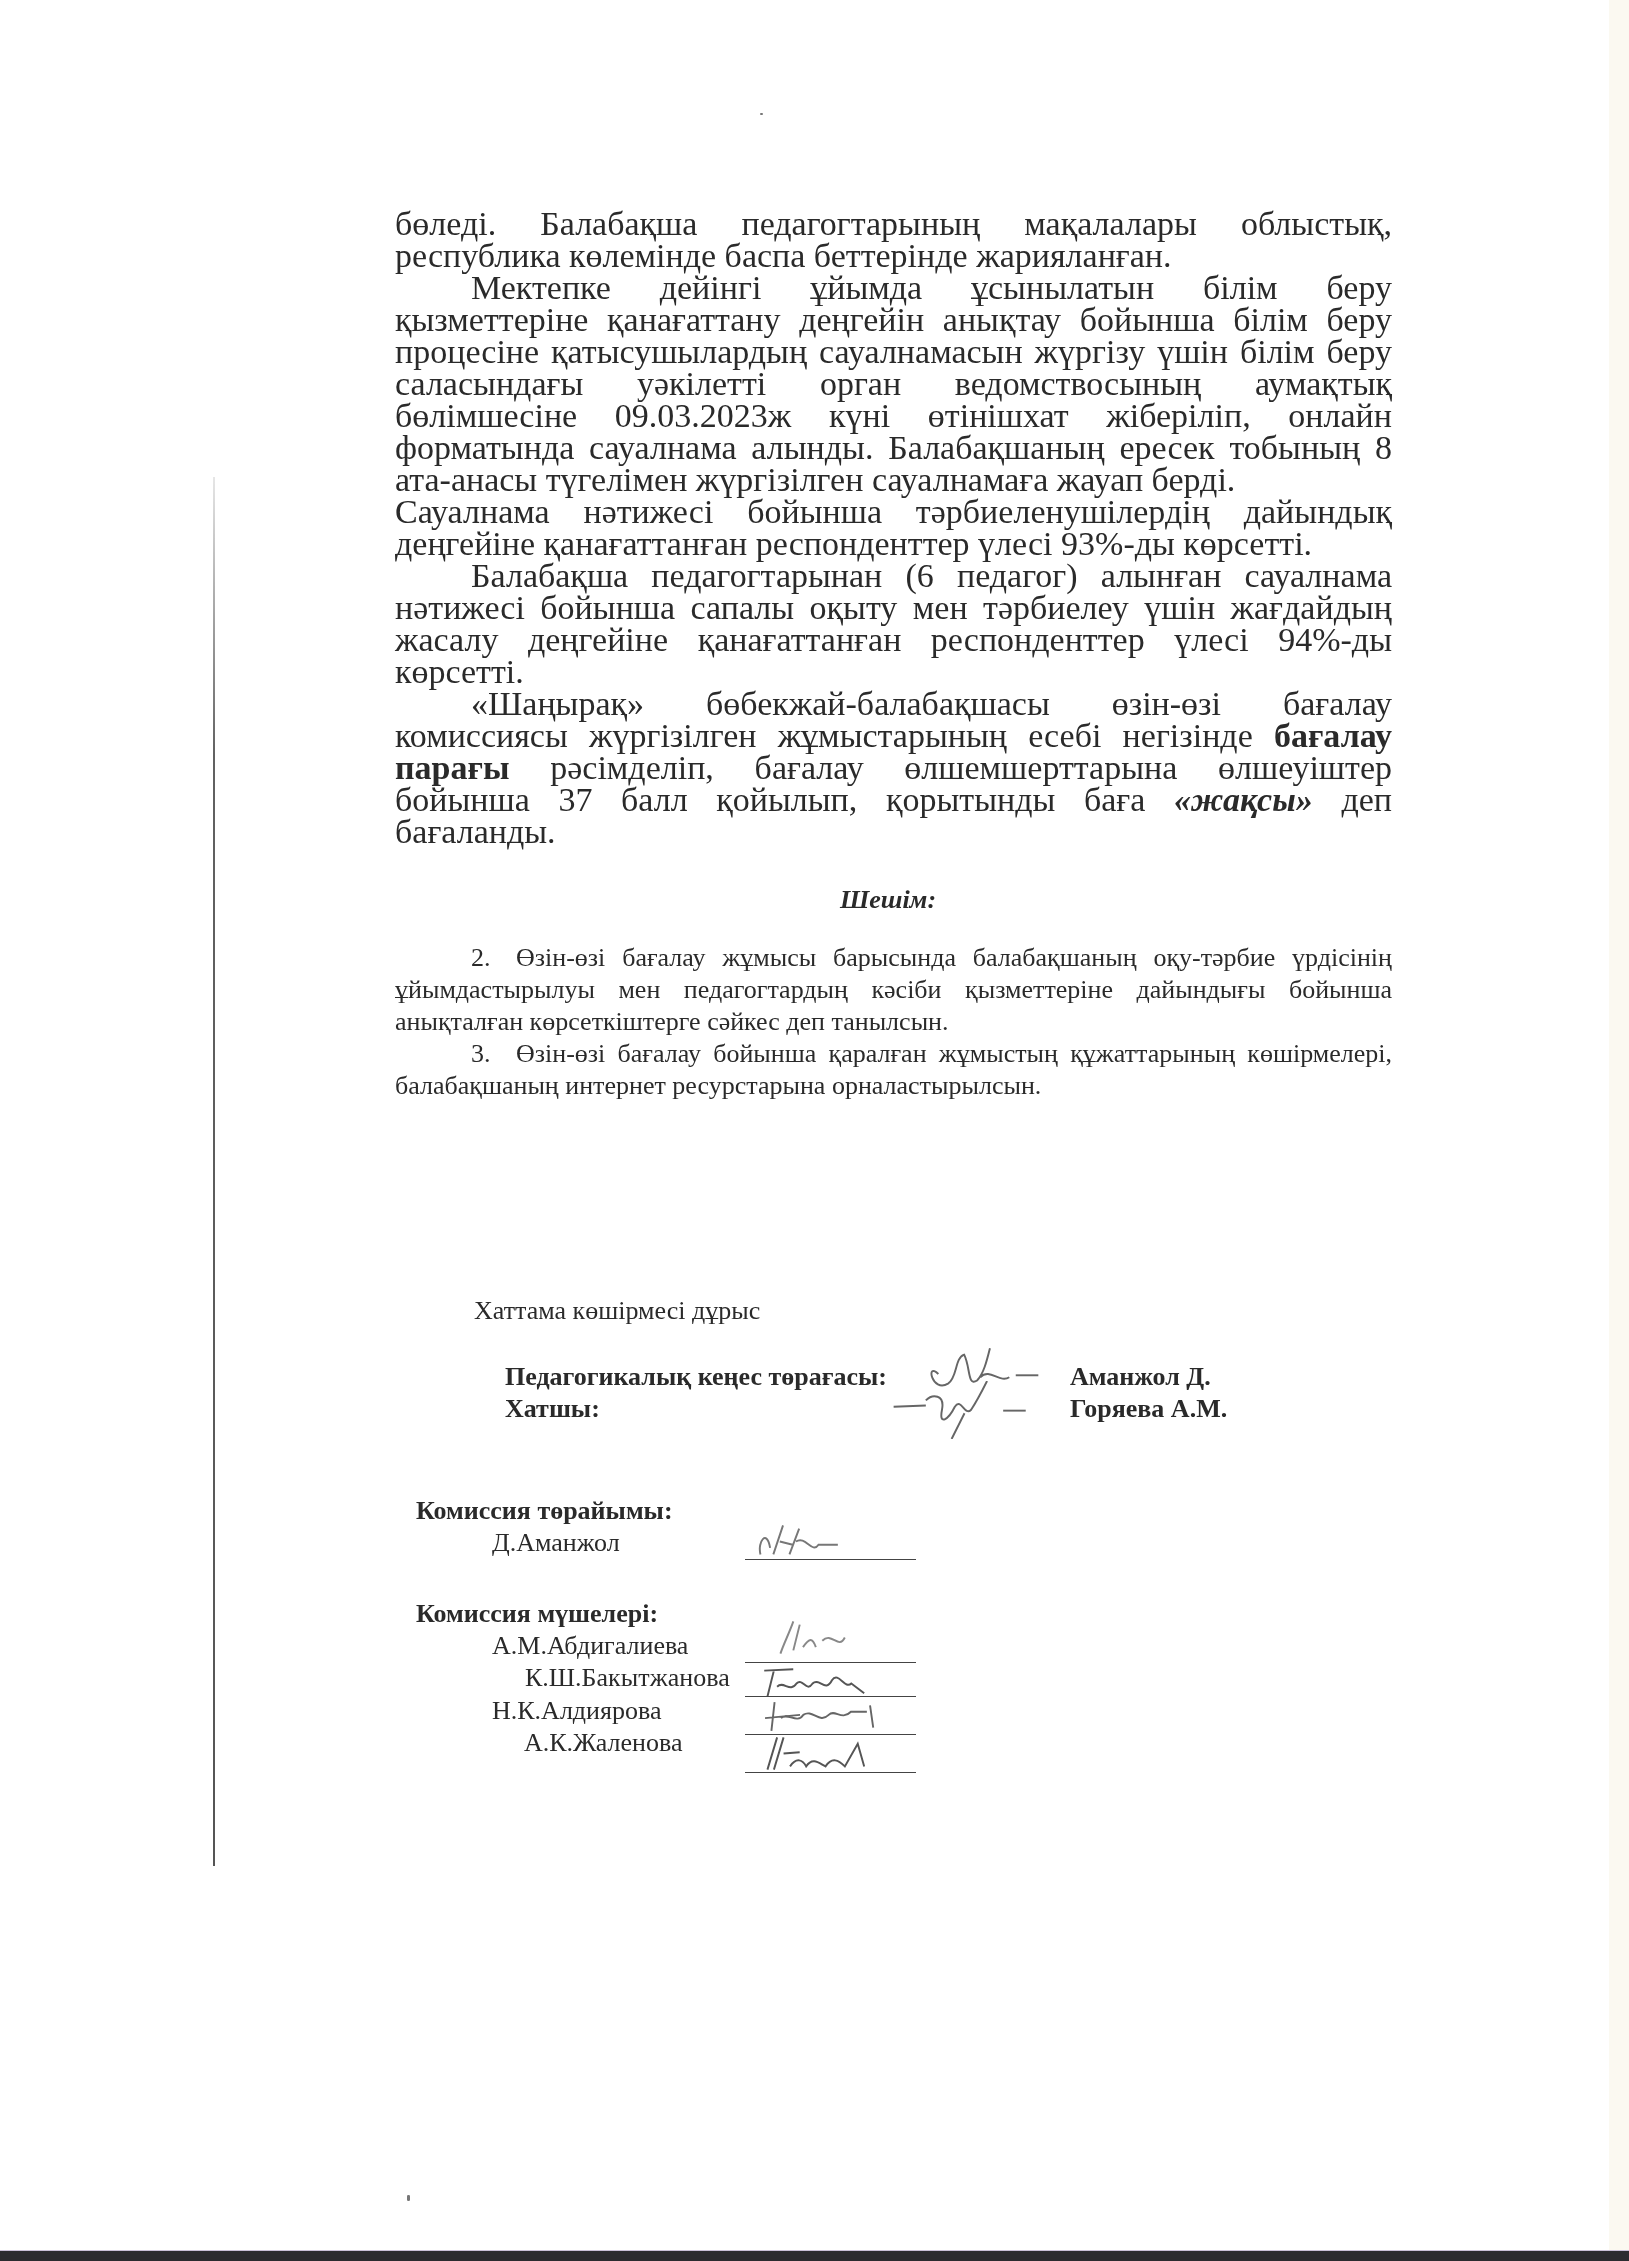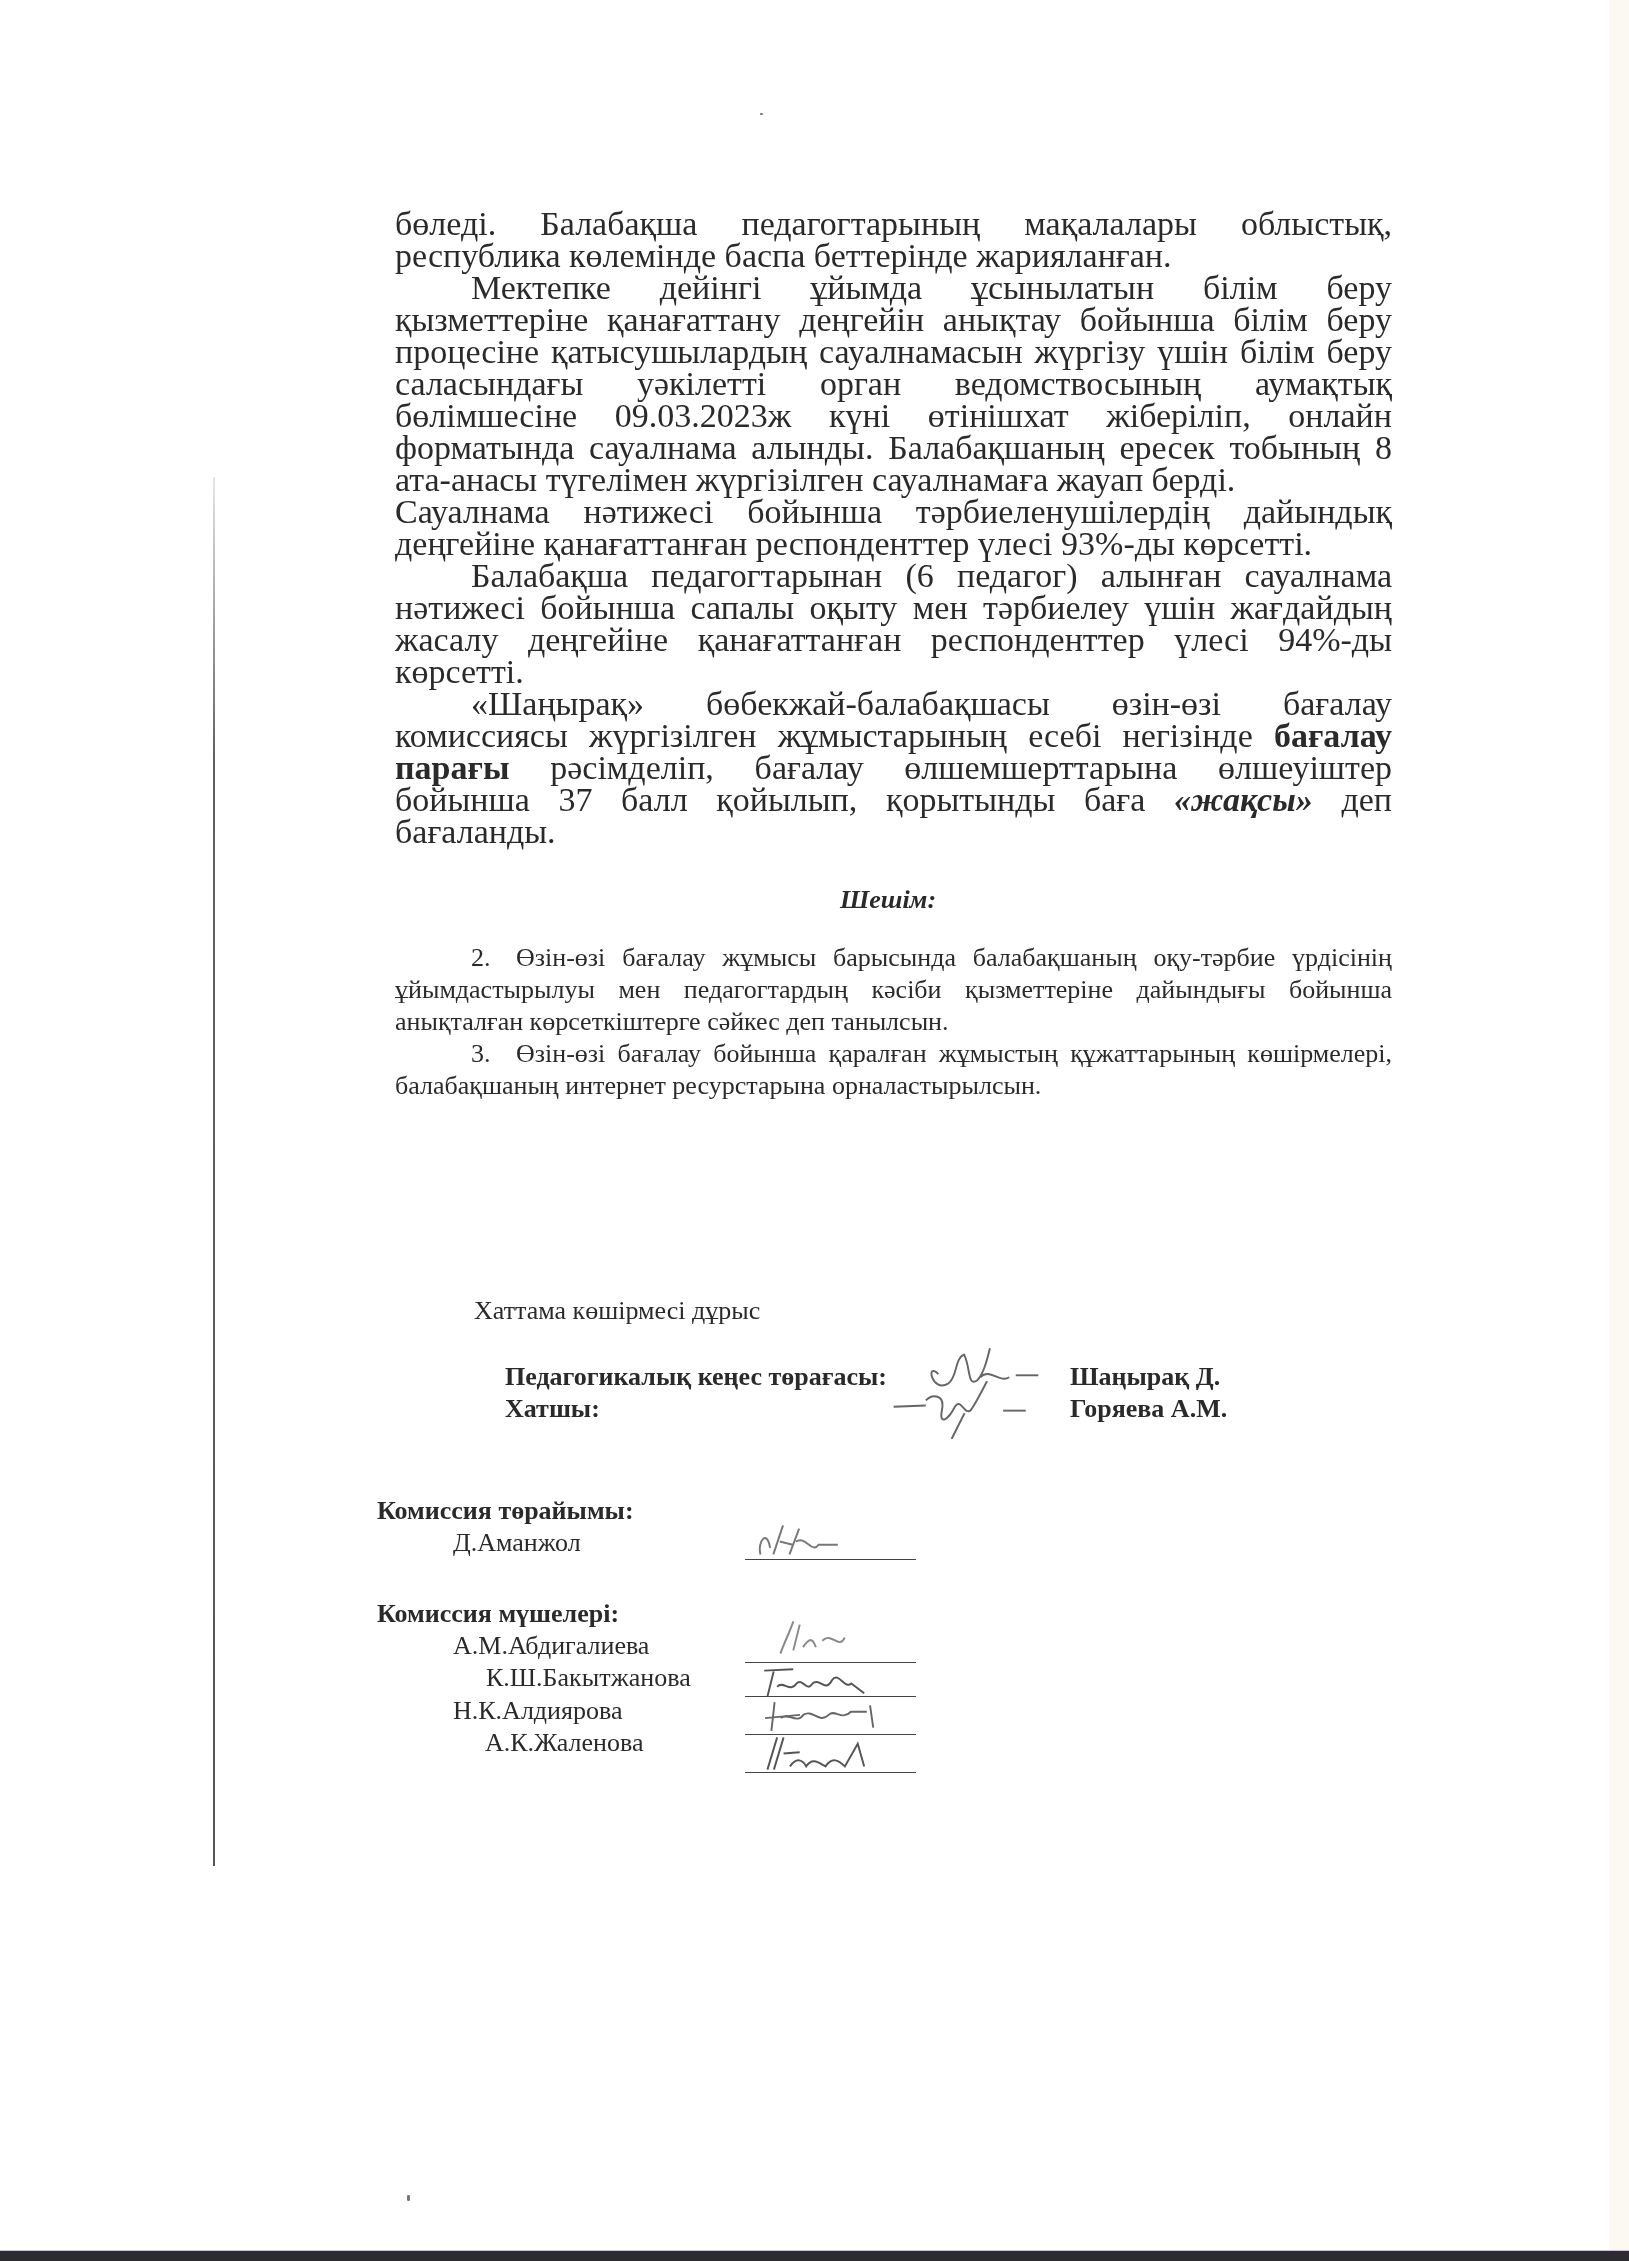--- a/index.html
+++ b/index.html
@@ -27,21 +27,21 @@
   .decision .item { margin: 0; text-align: justify; text-indent: 76px; }
   .decision .num { display: inline-block; width: 45px; text-indent: 0; }
 
   .copy-note { position: absolute; left: 474px; top: 1296px; font-size: 26px; }
 
   .sig-row { position: absolute; left: 474px; font-size: 26px; font-weight: bold; }
   .sig-row .lab { position: absolute; left: 0; white-space: nowrap; margin-left: 31px; }
   .sig-row .nm { position: absolute; left: 596px; white-space: nowrap; }
   .sig-row svg { position: absolute; }
 
-  .commission { position: absolute; left: 377px; font-size: 26px; }
+  .commission { position: absolute; left: 416px; font-size: 26px; }
   .commission .title { font-weight: bold; white-space: nowrap; }
   .commission .member { position: absolute; left: 76px; white-space: nowrap; }
   .sigline { position: absolute; left: 745px; width: 171px; height: 1.3px; background: #444; }
   .commission-sig { position: absolute; }
 </style>
 </head>
 <body>
 
 <div class="page-edge-right"></div>
 <div class="scan-line-left"></div>
@@ -65,21 +65,21 @@
 </div>
 
 <div class="copy-note">Хаттама көшірмесі дұрыс</div>
 
 <div class="sig-row" style="top:1362px;">
   <span class="lab">Педагогикалық кеңес төрағасы:</span>
   <svg style="left:445px;top:-14px;" width="129" height="52" viewBox="0 0 200 80">
     <path d="M30 40 C10 20, 20 70, 45 55 C60 45, 55 15, 70 10 C80 30, 75 60, 90 50 C100 40, 105 20, 110 0 M95 45 C110 30, 125 55, 140 45" fill="none" stroke="#666" stroke-width="3"></path>
     <line x1="150" y1="42" x2="185" y2="42" stroke="#666" stroke-width="3"></line>
   </svg>
-  <span class="nm">Шаңырақ Д.</span>
+  <span class="nm">Аманжол Д.</span>
 </div>
 <div class="sig-row" style="top:1394px;">
   <span class="lab">Хатшы:</span>
   <svg style="left:413px;top:-13px;" width="155" height="58" viewBox="0 0 240 90">
     <path d="M10 40 L60 38 M60 30 C70 20, 90 20, 85 45 C80 70, 95 60, 105 40 C115 25, 120 55, 130 45 C140 30, 150 10, 155 0 M120 50 L100 90" fill="none" stroke="#666" stroke-width="3"></path>
     <line x1="180" y1="46" x2="215" y2="46" stroke="#666" stroke-width="3"></line>
   </svg>
   <span class="nm">Горяева А.М.</span>
 </div>
 

